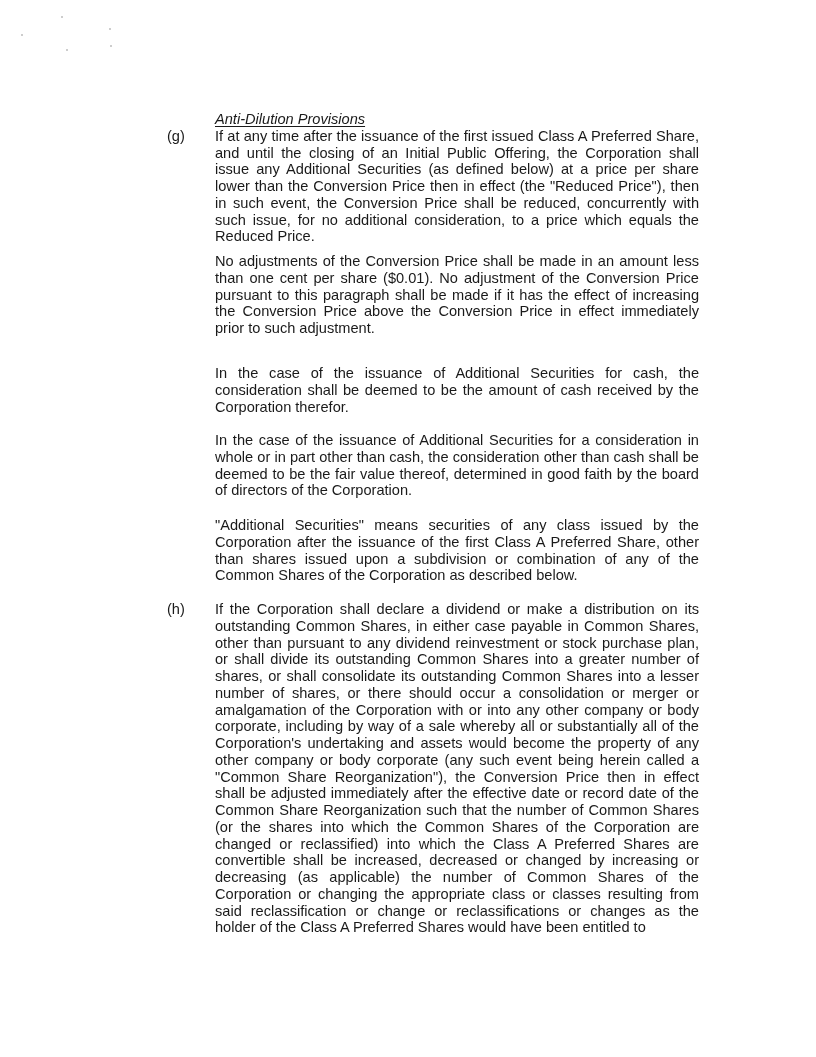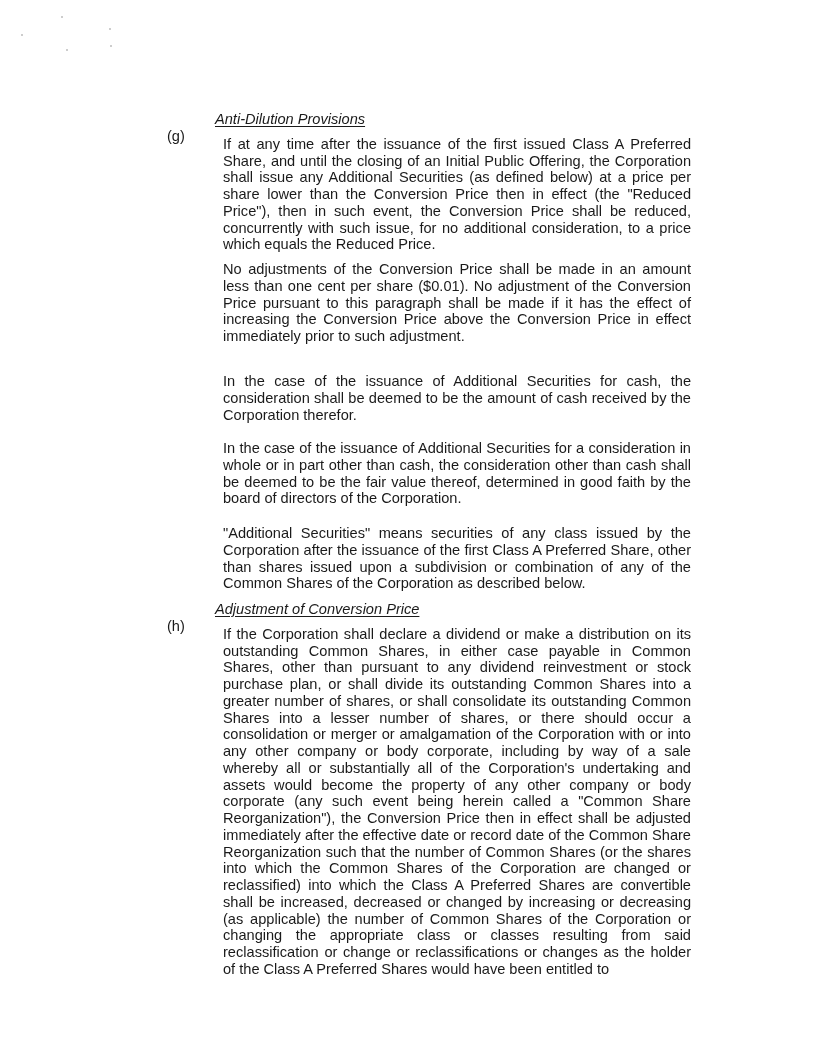--- a/index.html
+++ b/index.html
@@ -12,21 +12,21 @@
   }
   .speck { position: absolute; width: 2px; height: 2px; border-radius: 1px; background: #bdbdbd; }
   .section { position: absolute; left: 167px; width: 532px; }
   .heading {
     margin-left: 48px; font-style: italic; text-decoration: underline;
     text-underline-offset: 2px; height: 16.75px;
   }
   .row { display: flex; }
   .label { width: 48px; flex: 0 0 48px; }
   .body { flex: 1; }
-  .para { text-align: justify; margin: 8px; }
+  .para { text-align: justify; margin: 0; }
   .indent { margin-left: 48px; width: 484px; }
 </style>
 </head>
 <body>
 
 <div class="page">
 
   <div class="speck" style="left:61px;top:16px;"></div>
   <div class="speck" style="left:109px;top:28px;"></div>
   <div class="speck" style="left:110px;top:45px;"></div>
@@ -61,21 +61,20 @@
     </div>
   </div>
 
   <div class="section" style="top:517px;">
     <div class="indent">
       <p class="para">"Additional Securities" means securities of any class issued by the Corporation after the issuance of the first Class A Preferred Share, other than shares issued upon a subdivision or combination of any of the Common Shares of the Corporation as described below.</p>
     </div>
   </div>
 
   <div class="section" style="top:601px;">
-    <div class="heading">Adjustment of Conversion Price</div>
     <div class="row">
       <div class="label">(h)</div>
       <div class="body">
         <p class="para">If the Corporation shall declare a dividend or make a distribution on its outstanding Common Shares, in either case payable in Common Shares, other than pursuant to any dividend reinvestment or stock purchase plan, or shall divide its outstanding Common Shares into a greater number of shares, or shall consolidate its outstanding Common Shares into a lesser number of shares, or there should occur a consolidation or merger or amalgamation of the Corporation with or into any other company or body corporate, including by way of a sale whereby all or substantially all of the Corporation's undertaking and assets would become the property of any other company or body corporate (any such event being herein called a "Common Share Reorganization"), the Conversion Price then in effect shall be adjusted immediately after the effective date or record date of the Common Share Reorganization such that the number of Common Shares (or the shares into which the Common Shares of the Corporation are changed or reclassified) into which the Class A Preferred Shares are convertible shall be increased, decreased or changed by increasing or decreasing (as applicable) the number of Common Shares of the Corporation or changing the appropriate class or classes resulting from said reclassification or change or reclassifications or changes as the holder of the Class A Preferred Shares would have been entitled to</p>
       </div>
     </div>
   </div>
 
 </div>
 

